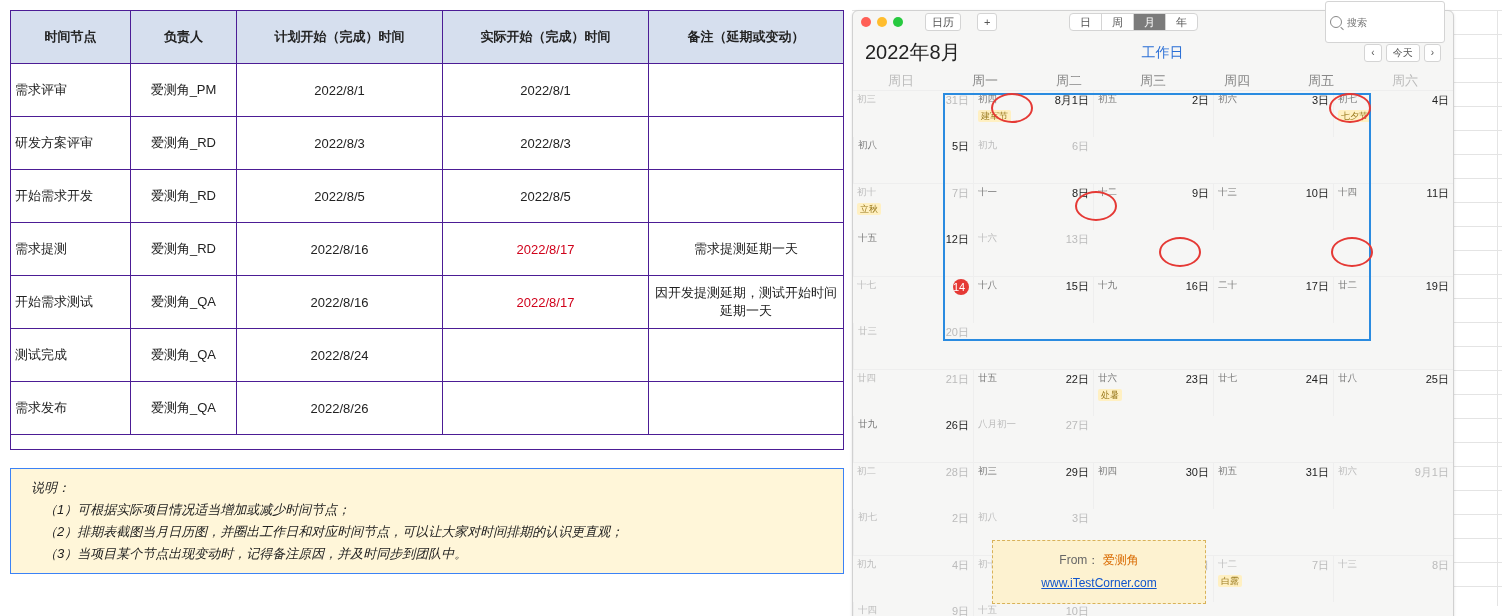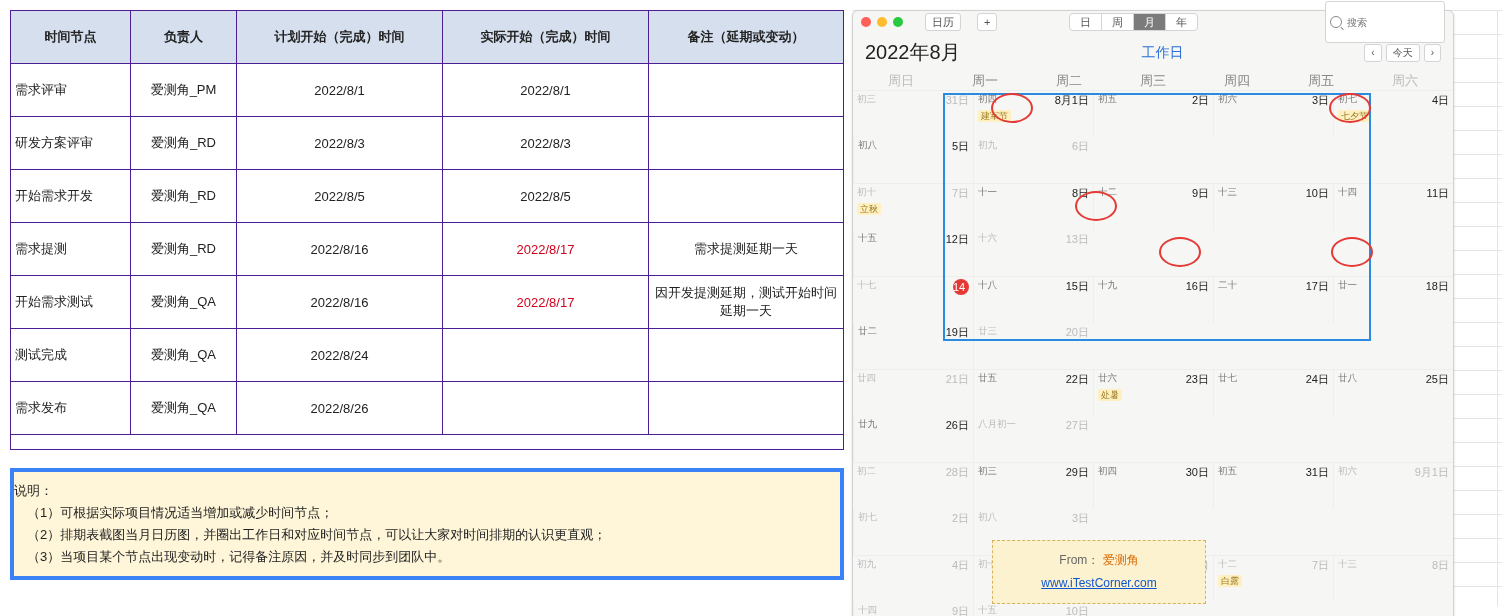--- a/index.html
+++ b/index.html
@@ -52,23 +52,24 @@
   }
   .c-time { width: 120px; }
   .c-owner { width: 106px; }
   .c-plan  { width: 206px; }
   .c-act   { width: 206px; }
   .red { color: #d0021b; }
   
   .notes {
     margin-top: 18px;
     background: #fff6d9;
-    border: 4px solid #3b82f6;
-    padding: 8px 0;
+    border: 1px solid #3b82f6;
+    padding: 8px 20px;
     line-height: 1.7;
+    font-style: italic;
   }
 
   
   .sheet {
     position: relative;
     width: 650px;
     height: 596px;
     background-image:
       linear-gradient(to right, #e4e4e4 1px, transparent 1px),
       linear-gradient(to bottom, #e4e4e4 1px, transparent 1px);
@@ -504,26 +505,20 @@
                 </div>
               </div>
               <div class="day">
                 <div class="row1">
                   <span>二十</span>
                   <span class="dn">17日</span>
                 </div>
               </div>
               <div class="day">
                 <div class="row1">
-                  <span>廿一</span>
-                  <span class="dn">18日</span>
-                </div>
-              </div>
-              <div class="day">
-                <div class="row1">
                   <span>廿二</span>
                   <span class="dn">19日</span>
                 </div>
               </div>
               <div class="day dim">
                 <div class="row1">
                   <span>廿三</span>
                   <span class="dn">20日</span>
                 </div>
               </div>

